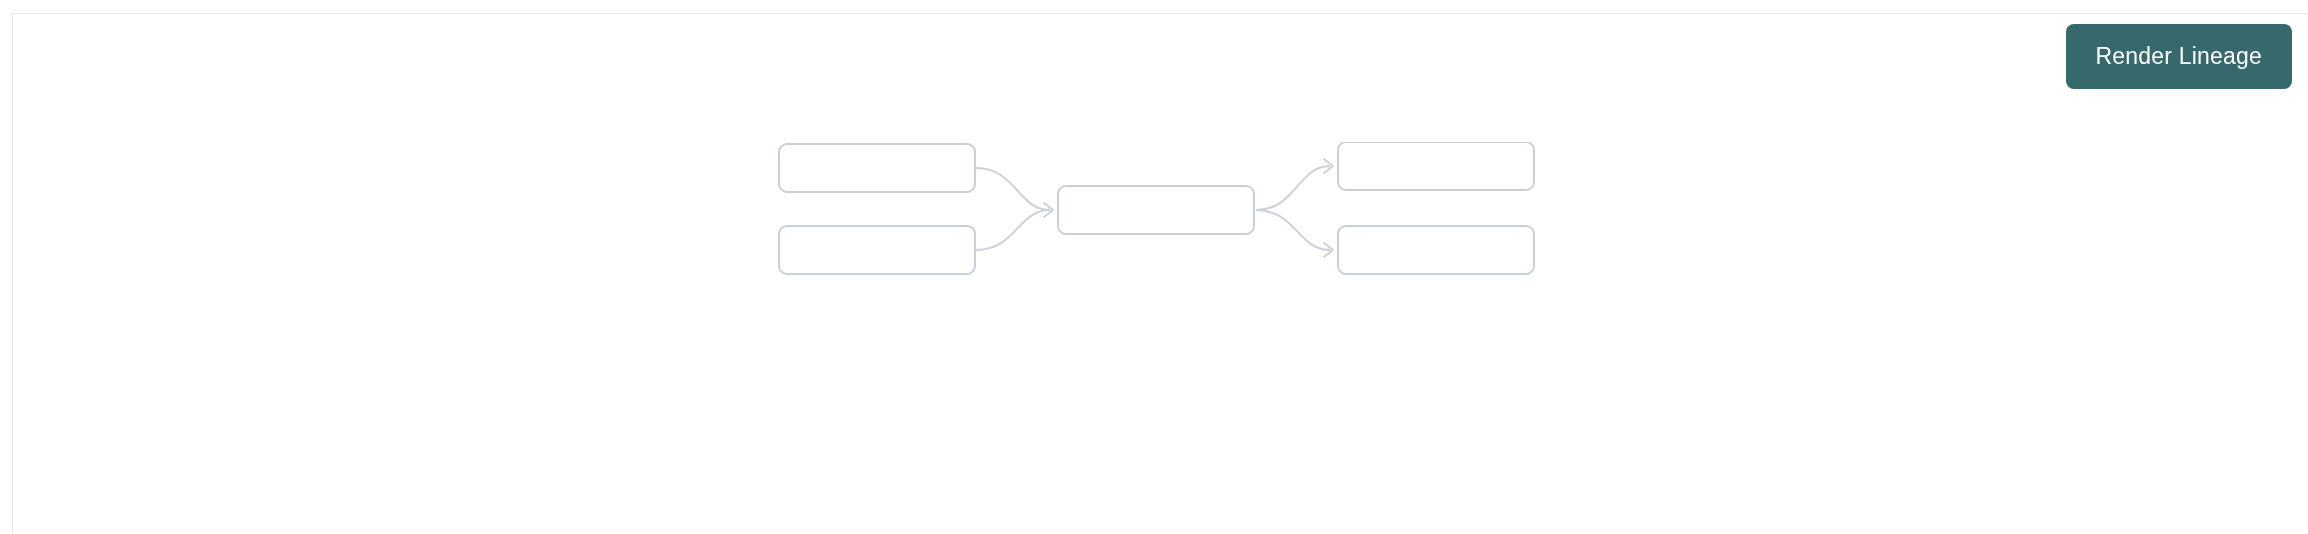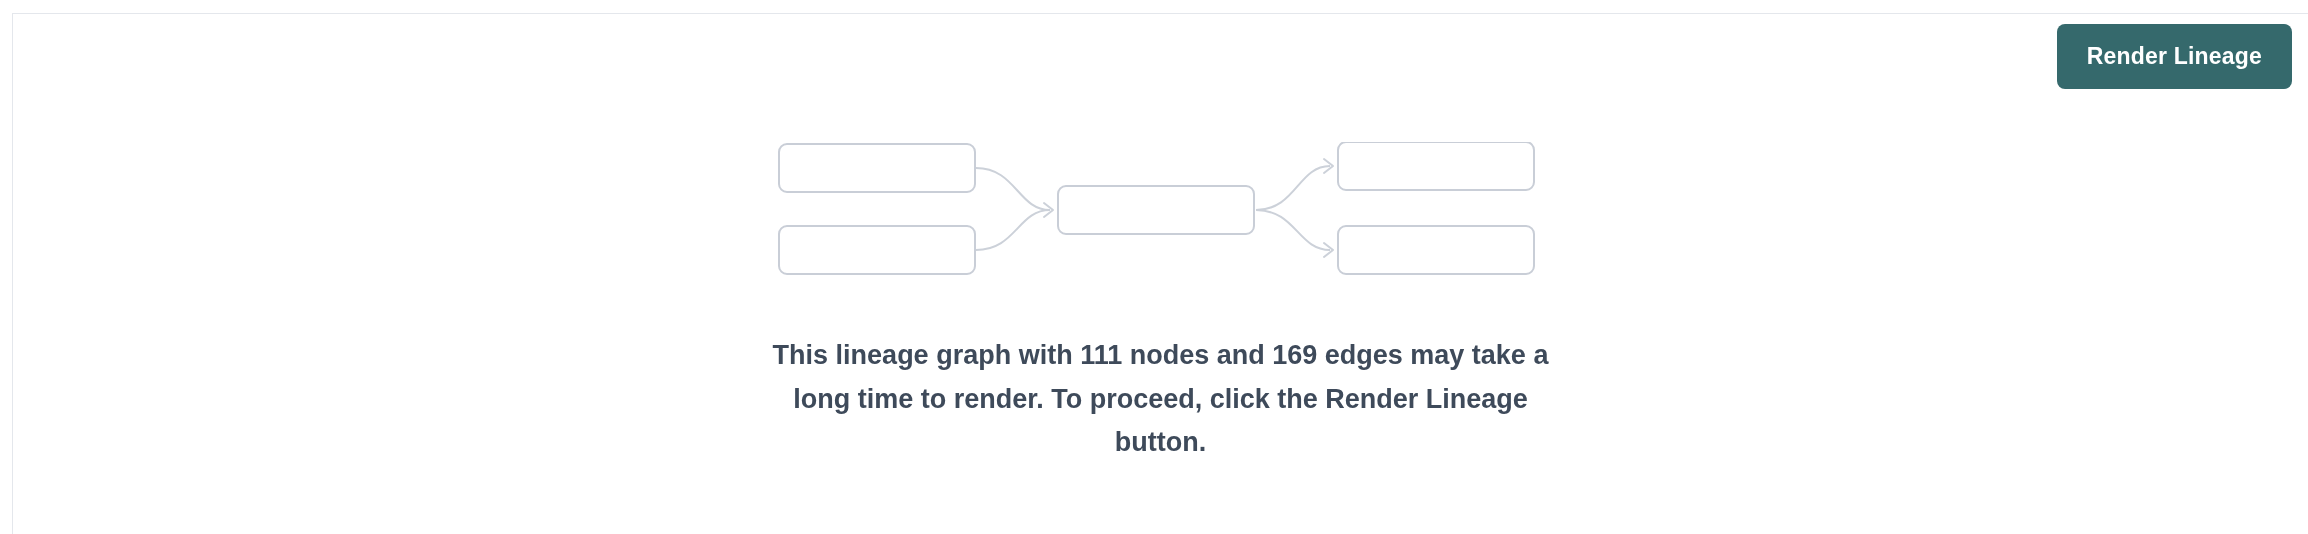--- a/index.html
+++ b/index.html
@@ -25,21 +25,21 @@
     border-left: 1px solid #e4e7ec;
     background: #ffffff;
   }
   .render-btn {
     position: absolute;
     top: 10px;
     right: 16px;
     background: #35696c;
     color: #ffffff;
     font-family: "Liberation Sans", sans-serif;
-    font-weight: bold;
+    font-weight: normal;
     font-size: 23px;
     line-height: 1;
     padding: 21px 30px;
     border: none;
     border-radius: 8px;
     cursor: pointer;
     letter-spacing: 0.2px;
   }
   .empty-state {
     position: absolute;
@@ -101,17 +101,16 @@
       <path class="edge" d="M480 68 C 520 68, 522 108, 554 108"></path>
       <polyline class="arrowhead" points="548,101 557,108 548,115"></polyline>
 
       <rect class="node" x="3" y="2" width="196" height="48" rx="8"></rect>
       <rect class="node" x="3" y="84" width="196" height="48" rx="8"></rect>
       <rect class="node" x="282" y="44" width="196" height="48" rx="8"></rect>
       <rect class="node" x="562" y="0" width="196" height="48" rx="8"></rect>
       <rect class="node" x="562" y="84" width="196" height="48" rx="8"></rect>
     </svg>
 
-    <div class="empty-message">This lineage graph with 111 nodes and 169 edges may take a long time to render. To proceed, click the Render Lineage button.</div>
 
   </div>
 
 </div>
 
 </body></html>

